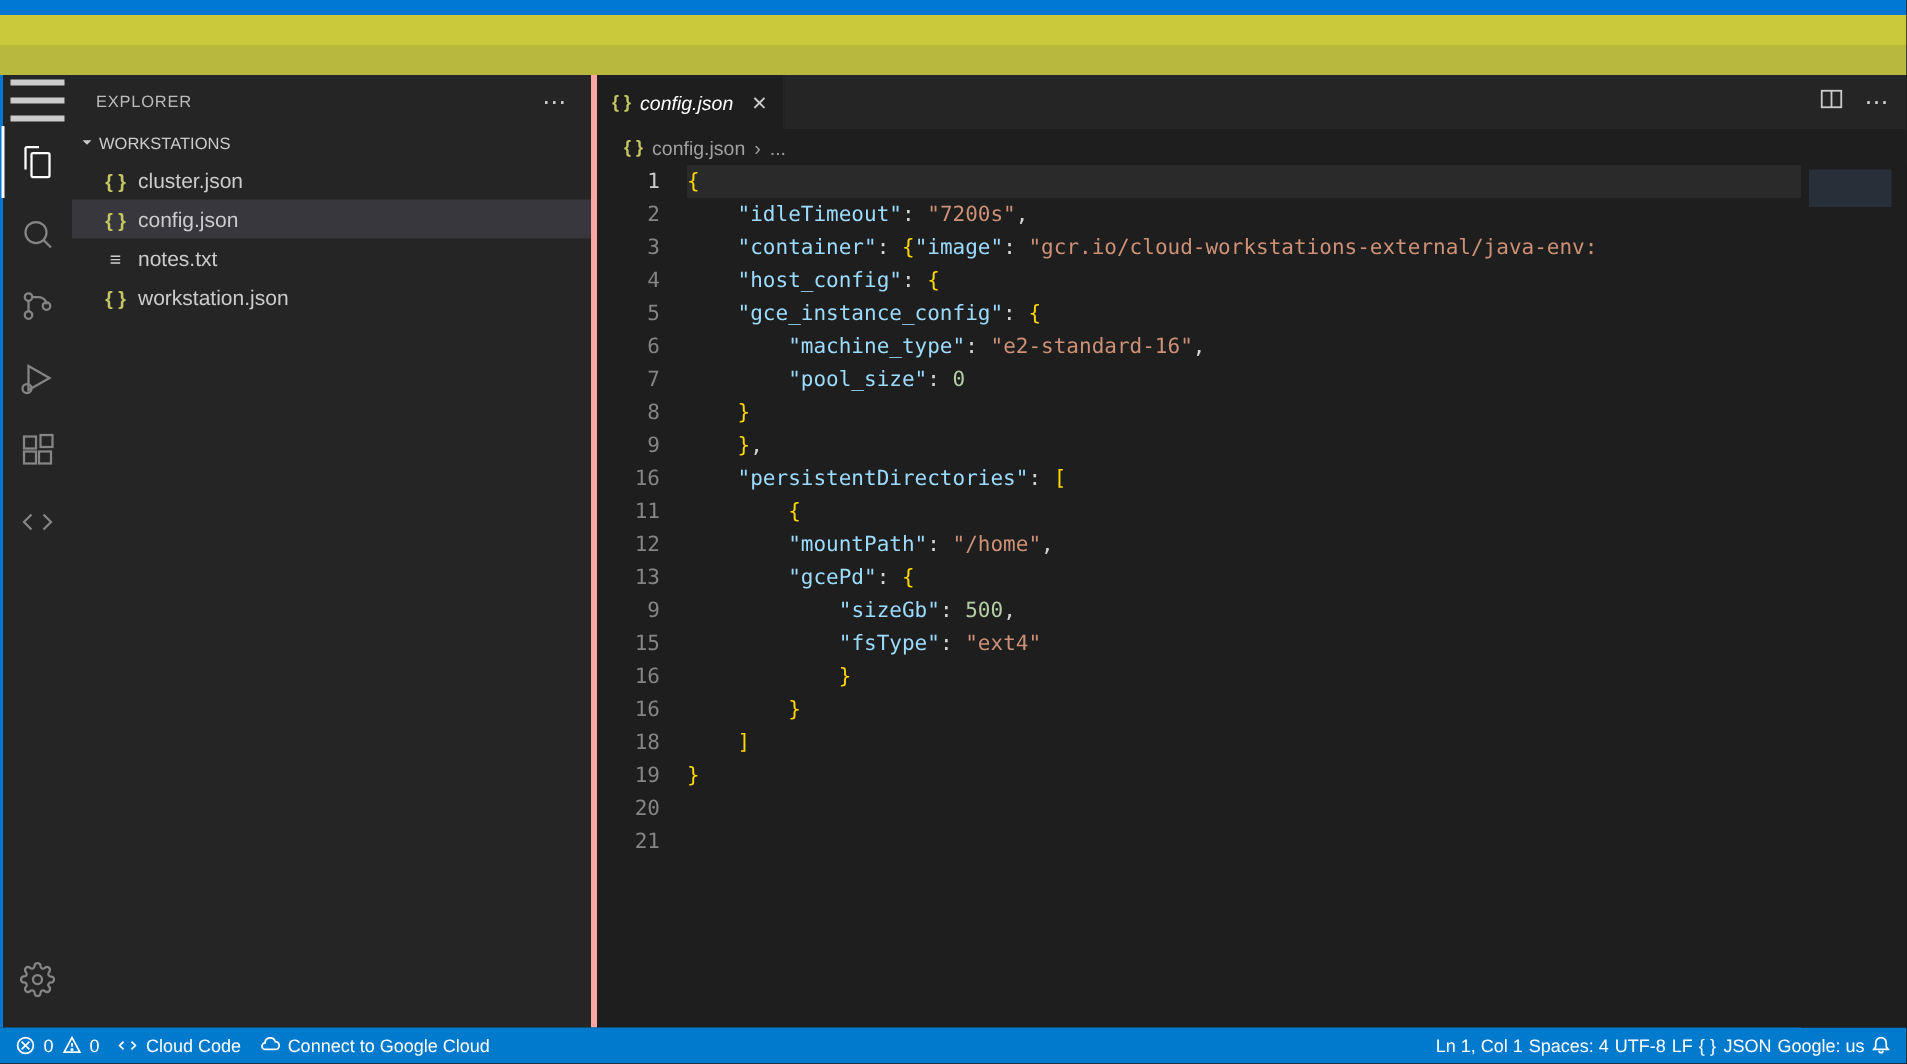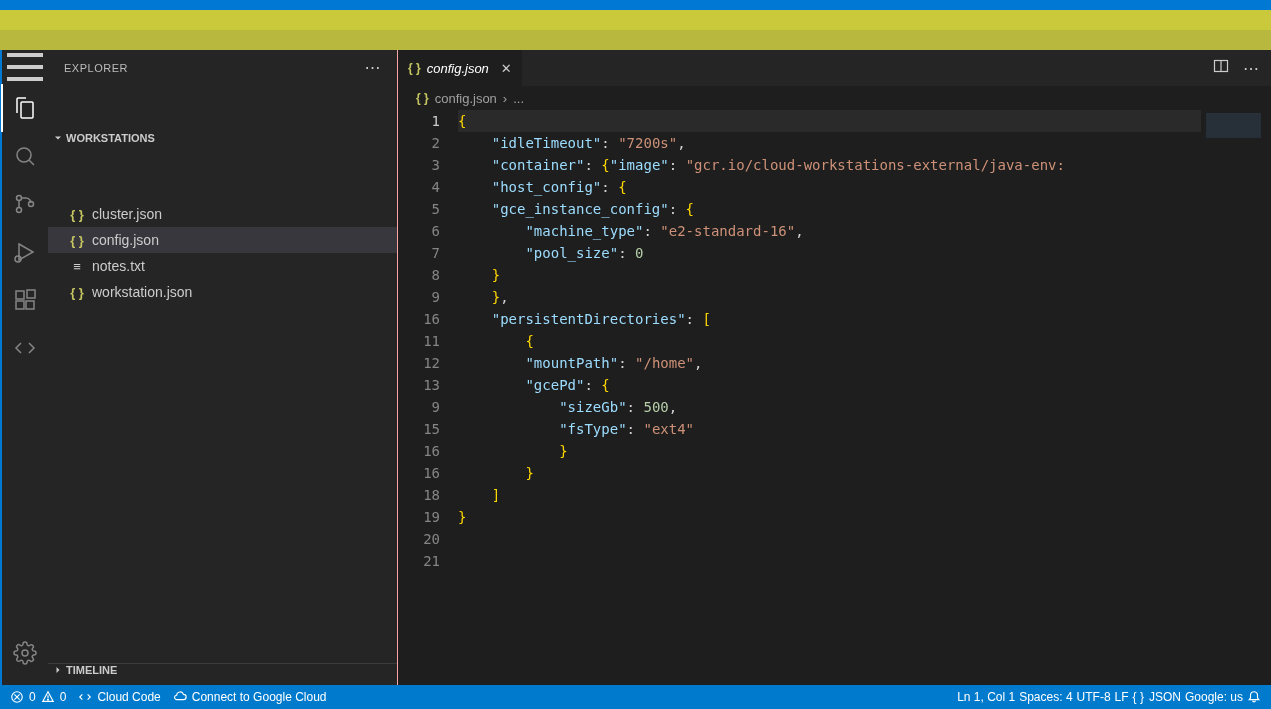--- a/index.html
+++ b/index.html
@@ -41,39 +41,38 @@
 .activity-item svg { width: 24px; height: 24px; }
 .menu-btn {
   width: 48px; height: 34px;
   display: flex; align-items: center; justify-content: center;
   color: #cccccc; cursor: pointer;
 }
 .sidebar {
   width: 350px;
   background: #252526;
   display: flex; flex-direction: column;
-  border-right: 1px solid #fca5a5;
-  gap: 47px;
+  border-right: 4px solid #fca5a5;
 }
 .sidebar-header {
   height: 35px;
   display: flex; align-items: center;
   padding: 0 16px;
   font-size: 11px;
   text-transform: uppercase;
   color: #bbbbbb;
   letter-spacing: 0.5px;
 }
 .sidebar-header-actions { margin-left: auto; color: #cccccc; cursor: pointer; font-size: 16px; }
 .sidebar-section-header {
   height: 22px;
-  display: flex; align-items: flex-start;
+  display: flex; align-items: center;
   padding: 0 4px;
   font-size: 11px;
-  font-weight: 700;
+  font-weight: 400;
   color: #cccccc;
   cursor: pointer;
 }
 .sidebar-section-header .chev { margin-right: 2px; }
 .file-list { flex: 1; overflow: auto; }
 .file-item {
   height: 26px;
   display: flex; align-items: center;
   padding-left: 20px;
   font-size: 14px;
@@ -272,26 +271,20 @@
         </div>
         <div class="file-item">
           <span class="file-icon txt">≡</span>
           <span>notes.txt</span>
         </div>
         <div class="file-item">
           <span class="file-icon">{ }</span>
           <span>workstation.json</span>
         </div>
       </div>
-    <div class="sidebar-bottom-section sidebar-section-header">
-      <span class="chev"><svg viewBox="0 0 16 16" fill="currentColor">
-            <path d="M6 4l4 4-4 4z"></path>
-          </svg></span>
-      <span>TIMELINE</span>
-    </div>
   </div>
 
   <div class="editor-area">
     <div class="tabs-row">
       <div class="tab">
         <span class="tab-icon">{ }</span>
         <span>config.json</span>
         <span class="close">✕</span>
       </div>
       <div class="tabs-actions">

